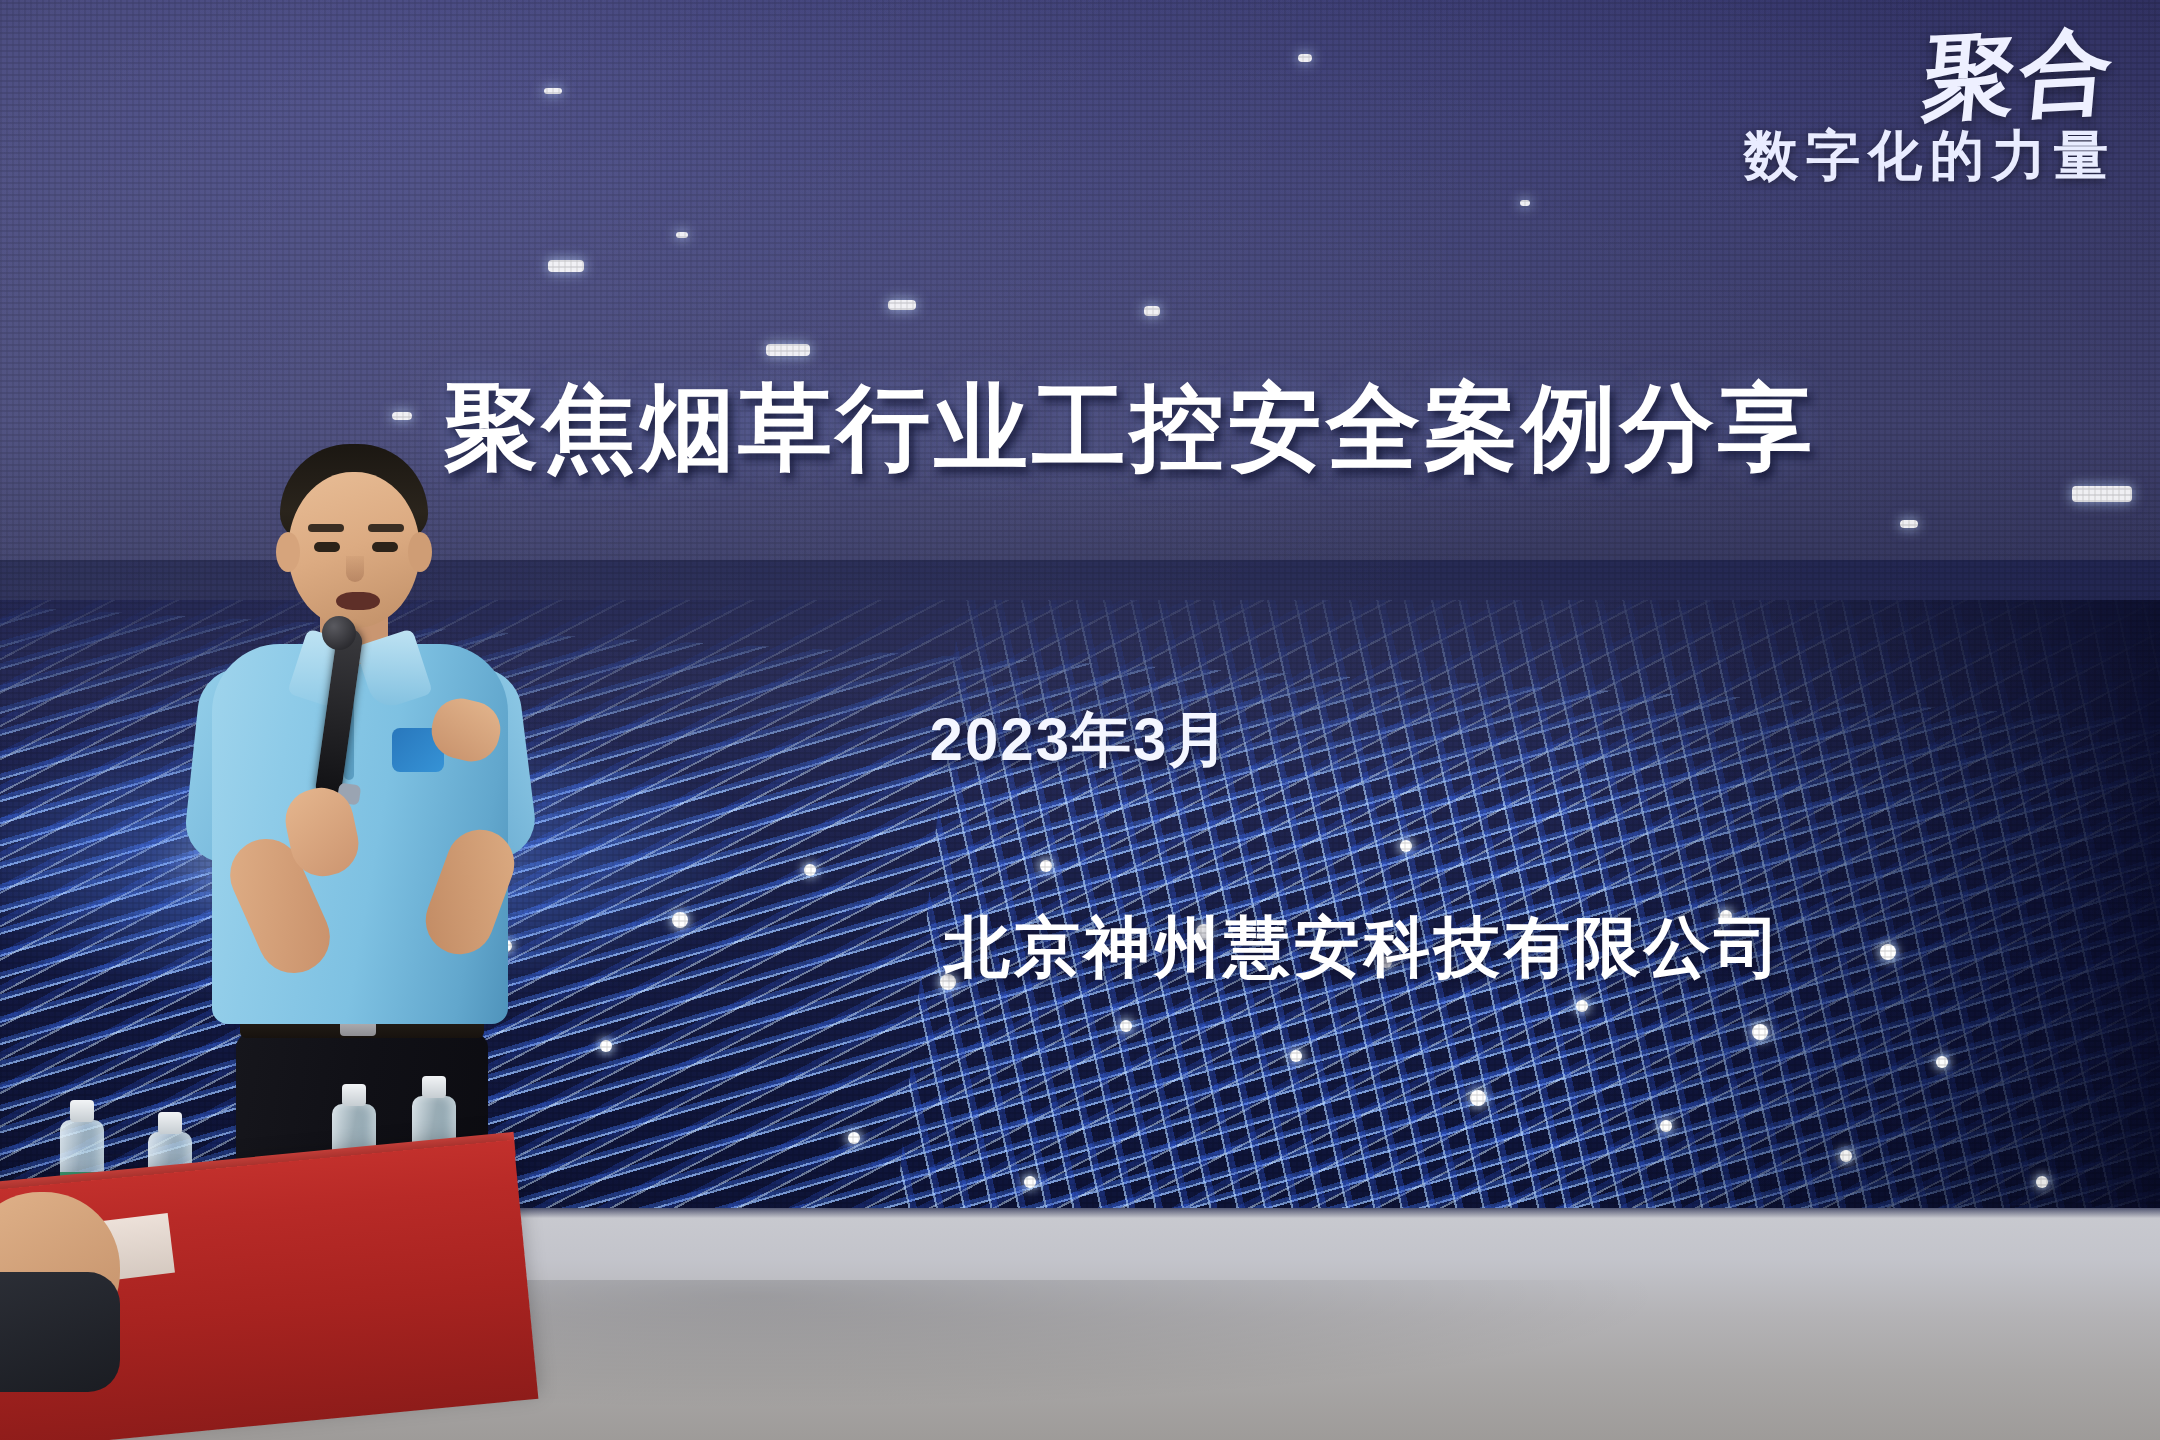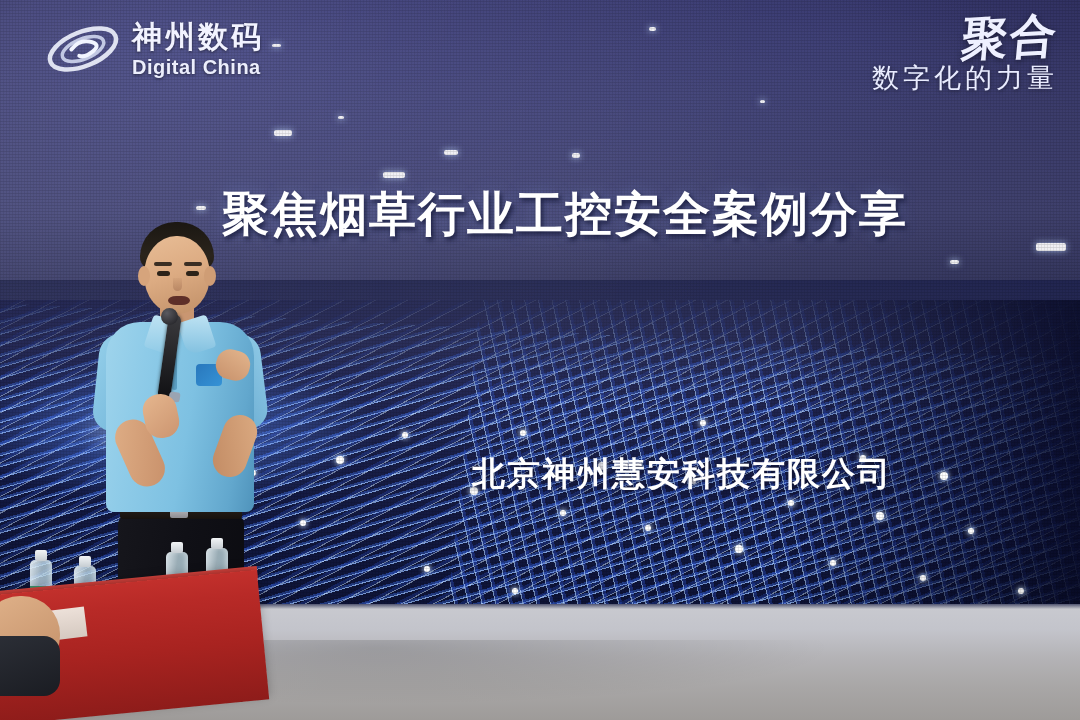--- a/index.html
+++ b/index.html
@@ -95,21 +95,21 @@
   .logo-cn{font-size:30px;font-weight:bold;color:#f2f3ff;letter-spacing:3px;
     text-shadow:0 1px 3px rgba(0,0,0,.5);}
   .logo-en{font-size:20px;font-weight:bold;color:#eceefc;letter-spacing:.5px;margin-top:5px;
     text-shadow:0 1px 3px rgba(0,0,0,.5);}
 
   .brand-right{position:absolute;right:22px;top:16px;text-align:right;}
   .brand-cal{font-size:46px;font-weight:bold;color:#eef0ff;line-height:.92;letter-spacing:2px;
     font-family:"DejaVu Serif","Liberation Serif",serif;
     transform:skewX(-8deg) rotate(-3deg);display:inline-block;
     text-shadow:0 2px 6px rgba(0,0,0,.45);}
-  .brand-sub{font-size:27px;font-weight:normal;color:#e9ecff;letter-spacing:4px;margin-top:2px;
+  .brand-sub{font-size:27px;font-weight:bold;color:#e9ecff;letter-spacing:4px;margin-top:2px;
     text-shadow:0 1px 4px rgba(0,0,0,.45);}
 
   .slide-title{position:absolute;left:0;top:183px;width:1080px;text-align:center;
     font-size:47px;font-weight:bold;color:#ffffff;letter-spacing:2px;
     text-shadow:2px 3px 5px rgba(10,12,40,.75), 0 0 16px rgba(140,170,255,.25);margin-left:25px;}
   .slide-date{position:absolute;left:0;top:350px;width:1080px;text-align:center;
     font-size:30px;font-weight:bold;color:#f4f6ff;letter-spacing:1px;
     text-shadow:1px 2px 4px rgba(10,12,40,.7);}
   .slide-company{position:absolute;left:0;top:452px;width:892px;text-align:right;
     font-size:33px;font-weight:bold;color:#ffffff;letter-spacing:2px;
@@ -268,42 +268,28 @@
         <span class="particle" style="left: 512px; top: 588px; width: 6px; height: 6px;"></span>
         <span class="particle" style="left: 700px; top: 420px; width: 6px; height: 6px;"></span>
         <span class="particle" style="left: 860px; top: 455px; width: 6px; height: 6px;"></span>
         <span class="particle" style="left: 940px; top: 472px; width: 8px; height: 8px;"></span>
       </div>
 
     <div class="screen-sheen"></div>
     <div class="led-grid"></div>
     <div class="screen-vignette"></div>
 
-    <div class="logo-dc">
-      <span class="logo-mark">
-        <svg viewBox="0 0 78 62" width="78" height="62">
-          <g transform="rotate(-22 39 31)">
-            <ellipse cx="39" cy="31" rx="35" ry="17" fill="none" stroke="#e7eaf7" stroke-width="4.5" opacity=".95"></ellipse>
-            <ellipse cx="39" cy="31" rx="22" ry="10" fill="none" stroke="#cfd6ee" stroke-width="3.5" opacity=".9"></ellipse>
-            <path d="M28 27 q12 -7 22 1 q7 6 -3 9 q-9 3 -14 -1" fill="none" stroke="#f2f5ff" stroke-width="4" stroke-linecap="round"></path>
-          </g>
-        </svg>
-      </span>
-      <span class="logo-words">
-        <span class="logo-cn">神州数码</span>
-        <span class="logo-en">Digital China</span>
-      </span>
-    </div>
 
     <div class="brand-right">
       <div class="brand-cal">聚合</div>
       <div class="brand-sub">数字化的力量</div>
     </div>
 
     <div class="slide-title">聚焦烟草行业工控安全案例分享</div>
+    <div class="slide-date">2023年3月</div>
     <div class="slide-company">北京神州慧安科技有限公司</div>
   </div>
 
   <div class="stage-floor"></div>
   <div class="floor-edge"></div>
   <div class="floor-shadow"></div>
 
   <div class="speaker">
     <div class="sp-pants"></div>
     <div class="sp-leg-gap"></div>

